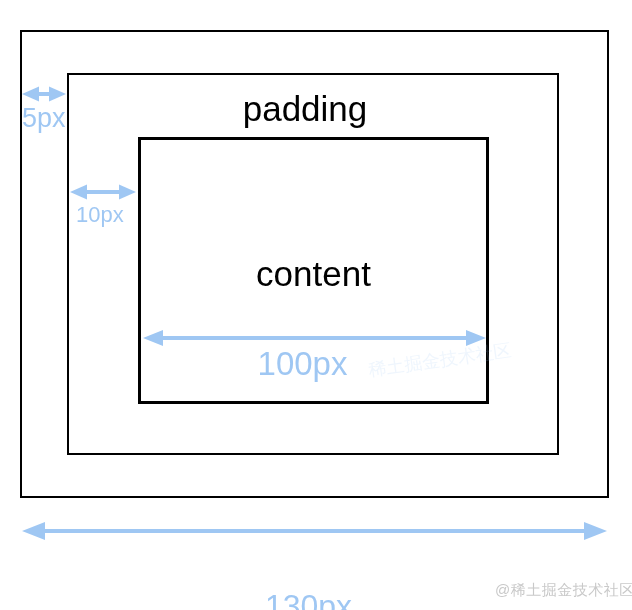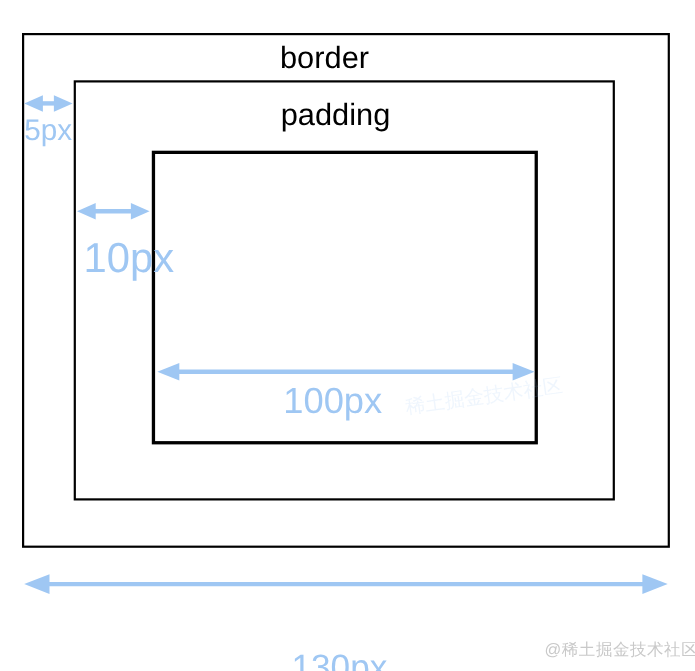--- a/index.html
+++ b/index.html
@@ -31,32 +31,32 @@
   .box-content  { left: 138px; top: 137px; width: 351px; height: 267px; border-width: 3px; }
 
   .black-label {
     position: absolute;
     color: var(--line-black);
     text-align: center;
     line-height: 1;
     white-space: nowrap;
   }
   .label-border  { left: 20px;  width: 550px; top: 39px;  font-size: 28px; }
-  .label-padding { left: 67px;  width: 476px; top: 91px;  font-size: 28px; }
+  .label-padding { left: 67px;  width: 476px; top: 91px;  font-size: 35px; }
   .label-content { left: 138px; width: 351px; top: 256px; font-size: 35px; }
 
   .blue-label {
     position: absolute;
     color: var(--accent-blue);
     line-height: 1;
     white-space: nowrap;
     text-align: right;
   }
   .label-5px   { left: 22px;  top: 105px; font-size: 27px; }
-  .label-10px  { left: 76px;  top: 216px; font-size: 38px; }
+  .label-10px  { left: 76px;  top: 204px; font-size: 22px; }
   .label-100px { left: 138px; width: 329px; top: 347px; font-size: 33px; text-align: center; }
   .label-130px { left: 20px;  width: 577px; top: 554px; font-size: 32px; text-align: center; margin-top: 36px; }
 
   .arrow-overlay {
     position: absolute;
     left: 0; top: 0;
     width: 632px; height: 610px;
     pointer-events: none;
     color: var(--accent-blue);
   }
@@ -83,22 +83,22 @@
 <body>
 
 <div class="canvas">
 
   <div class="box box-border"></div>
   <div class="box box-padding"></div>
   <div class="box box-content"></div>
 
   <div class="watermark-faint">稀土掘金技术社区</div>
 
-  <div class="black-label label-border">border</div>
   <div class="black-label label-padding">padding</div>
+  <div class="black-label label-content">content</div>
 
   <svg class="arrow-overlay" width="632" height="610" viewBox="0 0 632 610">
 
     <g stroke="currentColor" fill="currentColor">
       <line x1="36" y1="94" x2="52" y2="94" stroke-width="4"></line>
       <polygon points="22,94 39,86.5 39,101.5" stroke="none"></polygon>
       <polygon points="66,94 49,86.5 49,101.5" stroke="none"></polygon>
     </g>
 
     <g stroke="currentColor" fill="currentColor">

